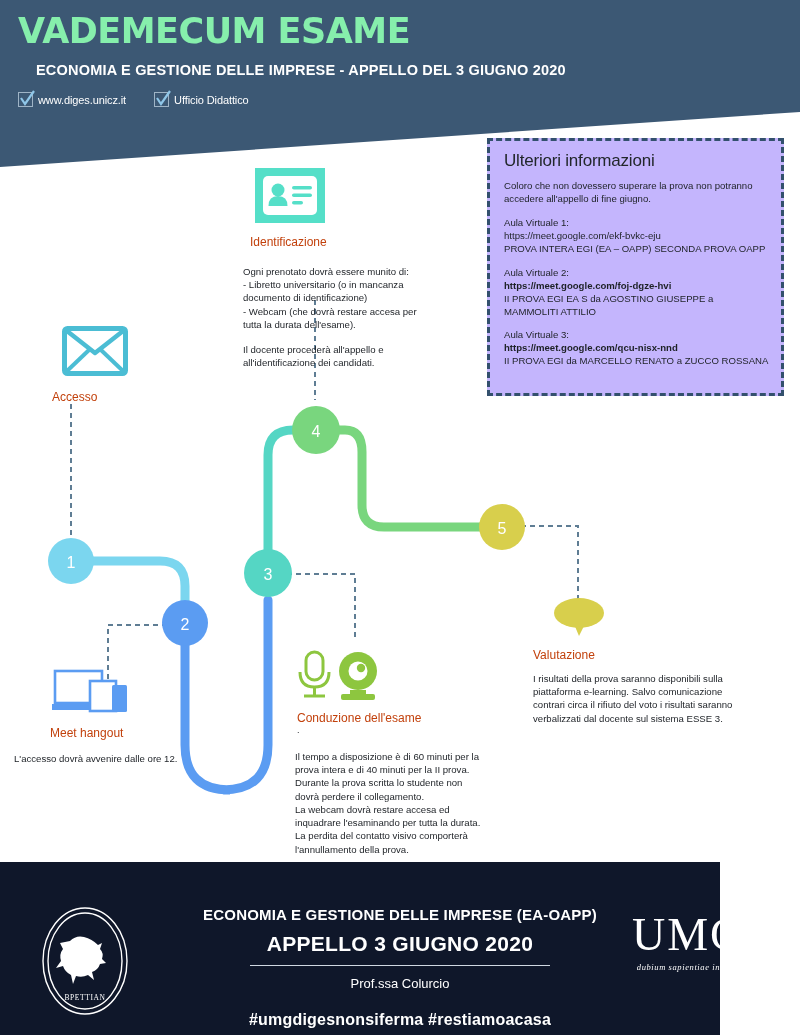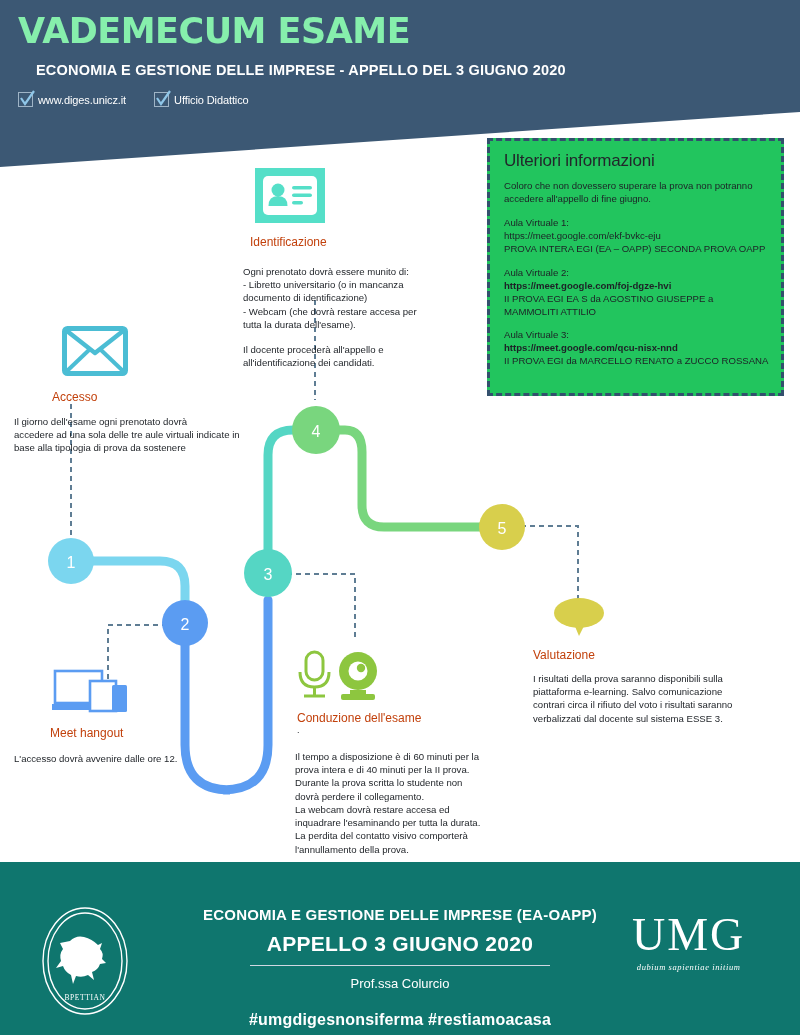--- a/index.html
+++ b/index.html
@@ -43,21 +43,21 @@
     position:relative;display:inline-block;flex:none;
   }
   .chk .box svg{position:absolute;left:0px;top:-3px;}
   .chk .lbl{font-size:11px;color:#ffffff;font-family:Liberation Sans, sans-serif;
             letter-spacing:-0.1px;}
 
   
   .infobox{
     position:absolute;left:487px;top:138px;width:297px;height:258px;
     border:3px dashed #33506d;
-    background:#22c55e;
+    background:#c4b5fd;
     box-sizing:border-box;
     padding:10px 12px 8px 14px;
     z-index:3;
   }
   .infobox h2{
     margin:0 0 9px 0;font-size:17px;font-weight:normal;color:#22272b;
     font-family:"Liberation Sans", sans-serif;letter-spacing:-0.2px;
   }
   .infobox p{
     margin:0 0 9px 0;font-size:9.6px;line-height:1.35;color:#1d2126;
@@ -102,22 +102,22 @@
   #n-valutazione{left:533px;top:596px;width:255px;}
   #n-valutazione .ic{margin-left:19px;}
   #n-valutazione .ttl{margin:6px 0 0 0px;}
   #n-valutazione .body{margin-top:10px;}
 
   
   .flow{position:absolute;left:0;top:0;width:800px;height:1035px;z-index:1;}
 
   
   .footer{
-    position:absolute;left:0;top:862px;width:800px;height:173px;
-    background:#0f766e;z-index:5;
+    position:absolute;left:0;top:862px;width:720px;height:173px;
+    background:#0f172a;z-index:5;
   }
   .f-center{
     position:absolute;left:180px;top:0;width:440px;height:173px;
     text-align:center;color:#ffffff;
   }
   .f-l1{font-size:15px;font-weight:bold;margin-top:44px;letter-spacing:0.2px;
         font-family:"Liberation Sans", sans-serif;}
   .f-l2{font-size:21px;font-weight:bold;margin-top:9px;letter-spacing:0.3px;
         font-family:"Liberation Sans", sans-serif;}
   .f-rule{width:300px;height:1px;background:#cfd8e2;margin:9px auto 0 auto;}
@@ -238,23 +238,20 @@
   <div class="node" id="n-accesso">
     <div class="ic">
       <svg width="66" height="50" viewBox="0 0 66 50">
         <rect x="2.5" y="2.5" width="61" height="45" rx="3" fill="none" stroke="#4bbdd4" stroke-width="5"></rect>
         <path d="M5 5 L33 27 L61 5" fill="none" stroke="#4bbdd4" stroke-width="4.5" stroke-linejoin="round"></path>
         <path d="M5 45 L27 24" fill="none" stroke="#4bbdd4" stroke-width="4"></path>
         <path d="M61 45 L39 24" fill="none" stroke="#4bbdd4" stroke-width="4"></path>
       </svg>
     </div>
     <div class="ttl">Accesso</div>
-    <div class="body">Il giorno dell'esame ogni prenotato dovrà
-accedere ad una sola delle tre aule virtuali indicate in
-base alla tipologia di prova da sostenere</div>
   </div>
 
   <div class="node" id="n-meet">
     <div class="ic">
       <svg width="78" height="48" viewBox="0 0 78 48">
         <rect x="3" y="3" width="47" height="32" fill="none" stroke="#5b9cf2" stroke-width="2.6"></rect>
         <rect x="0" y="36" width="53" height="6" fill="#5b9cf2"></rect>
         <rect x="38" y="13" width="26" height="30" fill="#ffffff" stroke="#5b9cf2" stroke-width="2.6"></rect>
         <rect x="60" y="17" width="15" height="27" rx="1.5" fill="#5b9cf2"></rect>
       </svg>

